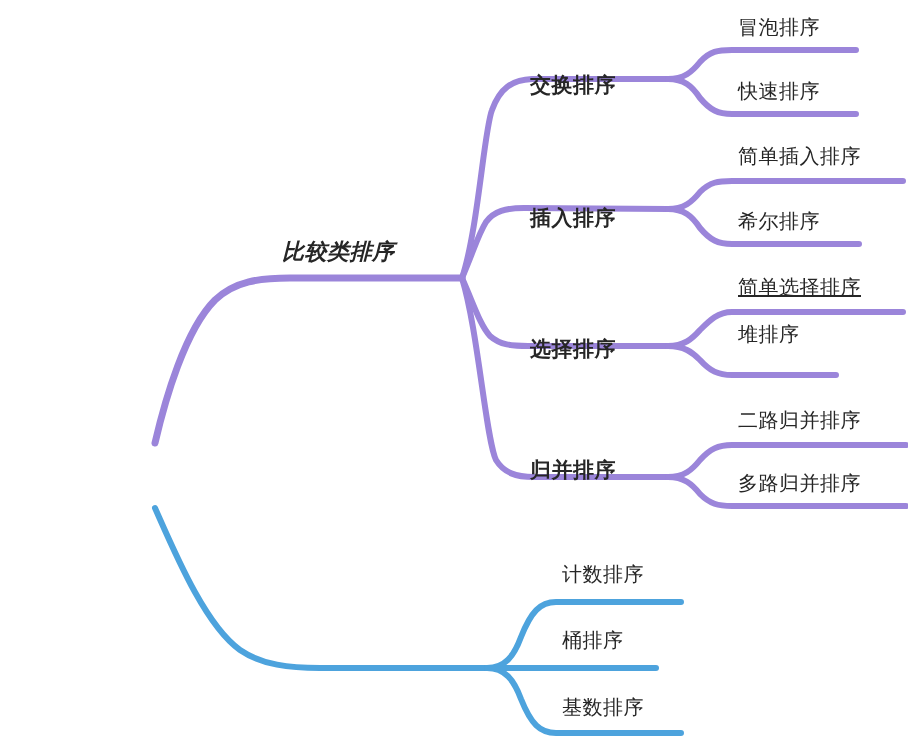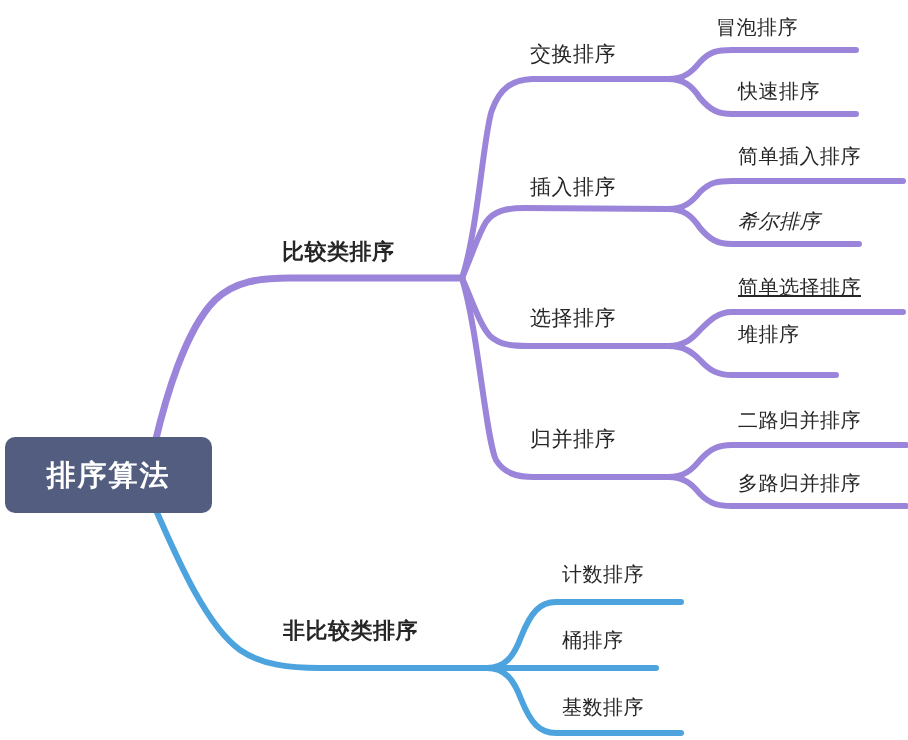--- a/index.html
+++ b/index.html
@@ -32,27 +32,29 @@
     stroke-linejoin: round;
   }
   .node-label {
     position: absolute;
     white-space: nowrap;
     color: #262626;
     line-height: 1;
   }
   .label-l2 {
     font-size: 21px;
-    font-weight: 400;
+    font-weight: 700;
     letter-spacing: 0.5px;
+    margin-top: 31px;
   }
   .label-l2-bold {
     font-size: 22px;
     font-weight: 700;
     letter-spacing: 0.5px;
+    font-style: italic;
   }
   .label-l3 {
     font-size: 20px;
     font-weight: 400;
     letter-spacing: 0.5px;
   }
   #root-node {
     position: absolute;
     left: 5px;
     top: 437px;
@@ -102,55 +104,49 @@
     <path class="branch-line" d="M 668 477 C 684 477 692 470 700 460 C 710 449 718 445 732 445 L 906 445" stroke="#9b85da" stroke-width="6"></path>
     <path class="branch-line" d="M 668 477 C 684 477 692 484 700 494 C 710 504 718 506 732 506 L 906 506" stroke="#9b85da" stroke-width="6"></path>
 
     <path class="branch-line" d="M 155 508 C 175 553 205 625 240 650 C 262 665 290 668 320 668 L 487 668" stroke="#4da3dd" stroke-width="6"></path>
 
     <path class="branch-line" d="M 487 668 C 505 668 514 656 521 637 C 531 612 540 602 556 602 L 681 602" stroke="#4da3dd" stroke-width="6"></path>
     <path class="branch-line" d="M 487 668 L 656 668" stroke="#4da3dd" stroke-width="6"></path>
     <path class="branch-line" d="M 487 668 C 505 668 514 680 521 699 C 531 724 540 733 556 733 L 681 733" stroke="#4da3dd" stroke-width="6"></path>
   </svg>
 
-  <div id="root-node">
-    <span id="root-node-label">排序算法</span>
-  </div>
 
   <div class="node-label label-l2-bold" style="left:282px; top:241px;">
     <span>比较类排序</span>
-  </div>
-  <div class="node-label label-l2-bold" style="left:283px; top:620px;">
-    <span>非比较类排序</span>
   </div>
 
   <div class="node-label label-l2" style="left:530px; top:43px;">
     <span>交换排序</span>
   </div>
   <div class="node-label label-l2" style="left:530px; top:176px;text-align:center;">
     <span>插入排序</span>
   </div>
   <div class="node-label label-l2" style="left:530px; top:307px;">
     <span>选择排序</span>
   </div>
   <div class="node-label label-l2" style="left:530px; top:428px;text-align:center;">
     <span>归并排序</span>
   </div>
 
-  <div class="node-label label-l3" style="left:716px; top:17px;">
+  <div class="node-label label-l3" style="left:738px; top:17px;">
     <span>冒泡排序</span>
   </div>
   <div class="node-label label-l3" style="left:738px; top:81px;">
     <span>快速排序</span>
   </div>
 
   <div class="node-label label-l3" style="left:738px; top:146px;">
     <span>简单插入排序</span>
   </div>
-  <div class="node-label label-l3" style="left:738px; top:211px;font-style:italic;">
+  <div class="node-label label-l3" style="left:738px; top:211px;">
     <span>希尔排序</span>
   </div>
 
   <div class="node-label label-l3" style="left:738px; top:277px;text-decoration:underline;">
     <span>简单选择排序</span>
   </div>
   <div class="node-label label-l3" style="left:738px; top:324px;">
     <span>堆排序</span>
   </div>
 

